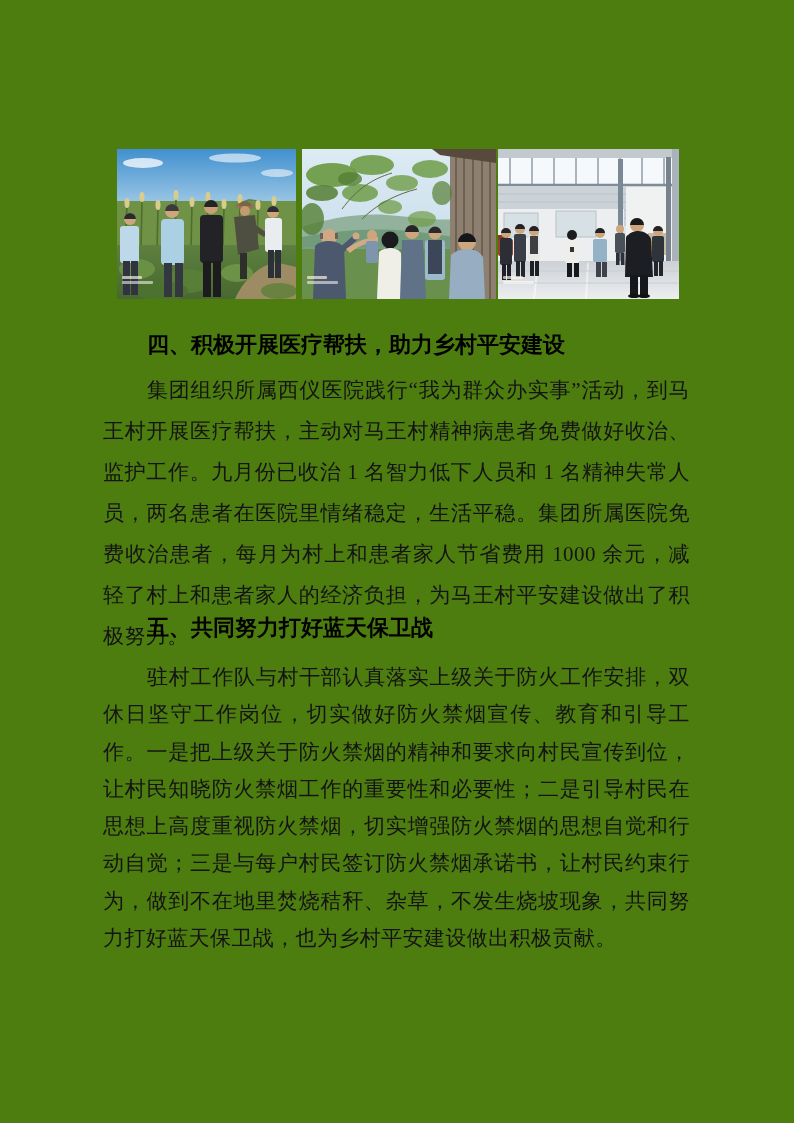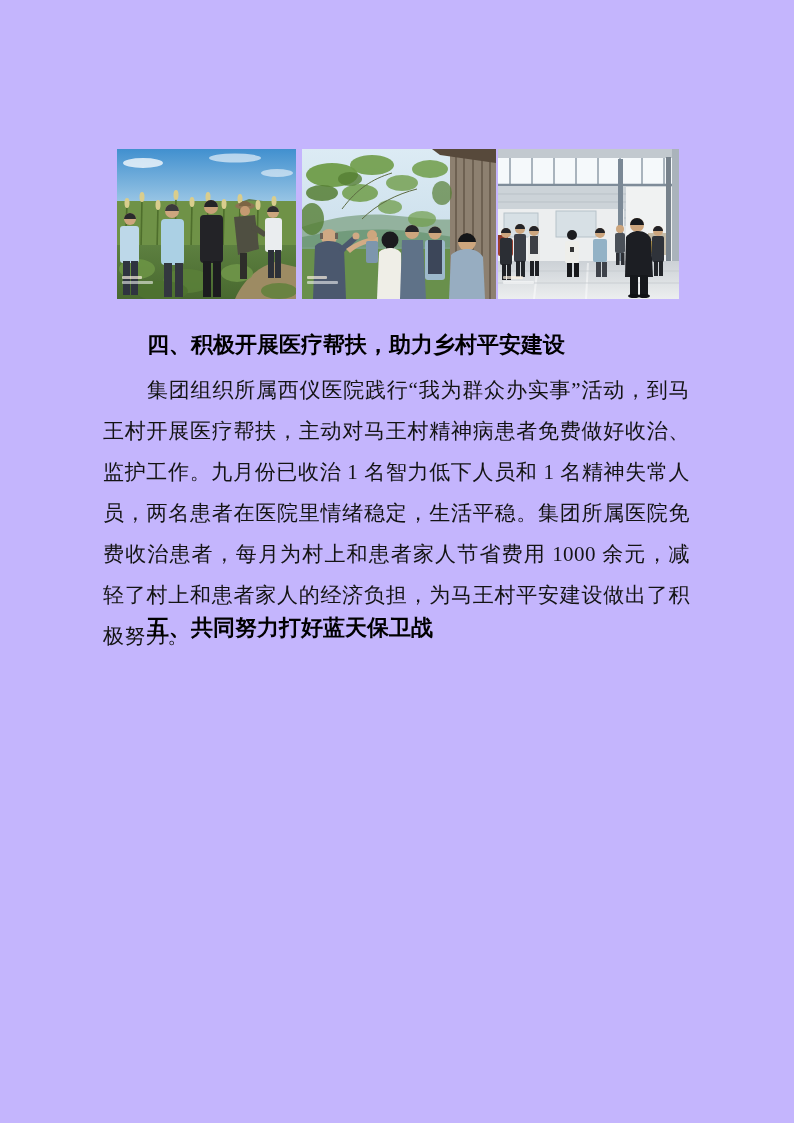--- a/index.html
+++ b/index.html
@@ -1,17 +1,17 @@
 <!DOCTYPE html>
 <html lang="zh"><head>
 <meta charset="utf-8">
 <style>
   html,body{margin:0;padding:0;background:#ffffff;}
   .page{
-    position:relative;width:794px;height:1123px;background:#c4b5fd;
+    position:relative;width:794px;height:1123px;background:#4d7c0f;
     overflow:hidden;color:#000;
     font-family:"Liberation Serif","DejaVu Serif",serif;
   }
   .photo-strip{position:absolute;left:117px;top:149px;width:562px;height:150px;}
   .photo{position:absolute;top:0;height:150px;display:block;}
   .photo-1{left:0;width:179px;}
   .photo-2{left:185px;width:194px;}
   .photo-3{left:381px;width:181px;}
   
   .wm{position:absolute;top:127px;width:34px;height:10px;opacity:.9;filter:blur(.3px);}
@@ -298,14 +298,15 @@
         <div class="l2"></div>
       </div>
   </div>
 
   <h2 class="heading heading-1">四、积极开展医疗帮扶，助力乡村平安建设</h2>
 
   <p class="para para-1">集团组织所属西仪医院践行“我为群众办实事”活动，到马王村开展医疗帮扶，主动对马王村精神病患者免费做好收治、监护工作。九月份已收治 1 名智力低下人员和 1 名精神失常人员，两名患者在医院里情绪稳定，生活平稳。集团所属医院免费收治患者，每月为村上和患者家人节省费用 1000 余元，减轻了村上和患者家人的经济负担，为马王村平安建设做出了积极努力。</p>
 
   <h2 class="heading heading-2">五、共同努力打好蓝天保卫战</h2>
 
+  <p class="para para-2">驻村工作队与村干部认真落实上级关于防火工作安排，双休日坚守工作岗位，切实做好防火禁烟宣传、教育和引导工作。一是把上级关于防火禁烟的精神和要求向村民宣传到位，让村民知晓防火禁烟工作的重要性和必要性；二是引导村民在思想上高度重视防火禁烟，切实增强防火禁烟的思想自觉和行动自觉；三是与每户村民签订防火禁烟承诺书，让村民约束行为，做到不在地里焚烧秸秆、杂草，不发生烧坡现象，共同努力打好蓝天保卫战，也为乡村平安建设做出积极贡献。</p>
 
 </div>
 
 </body></html>

